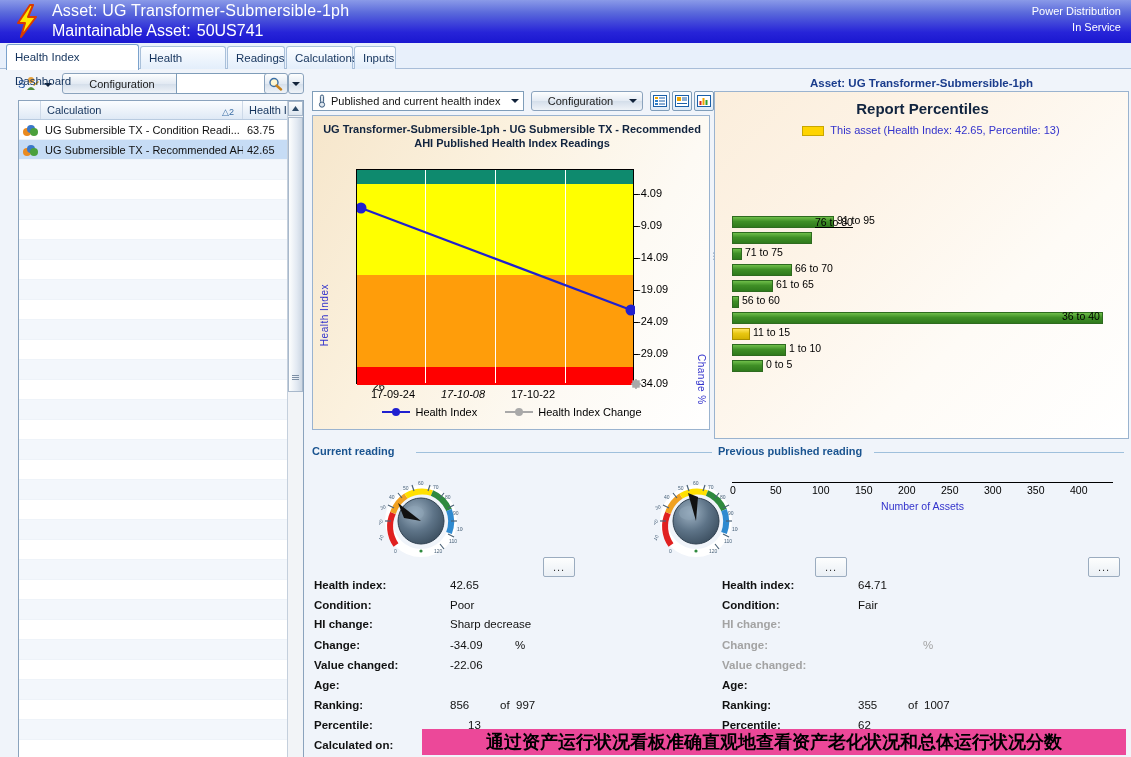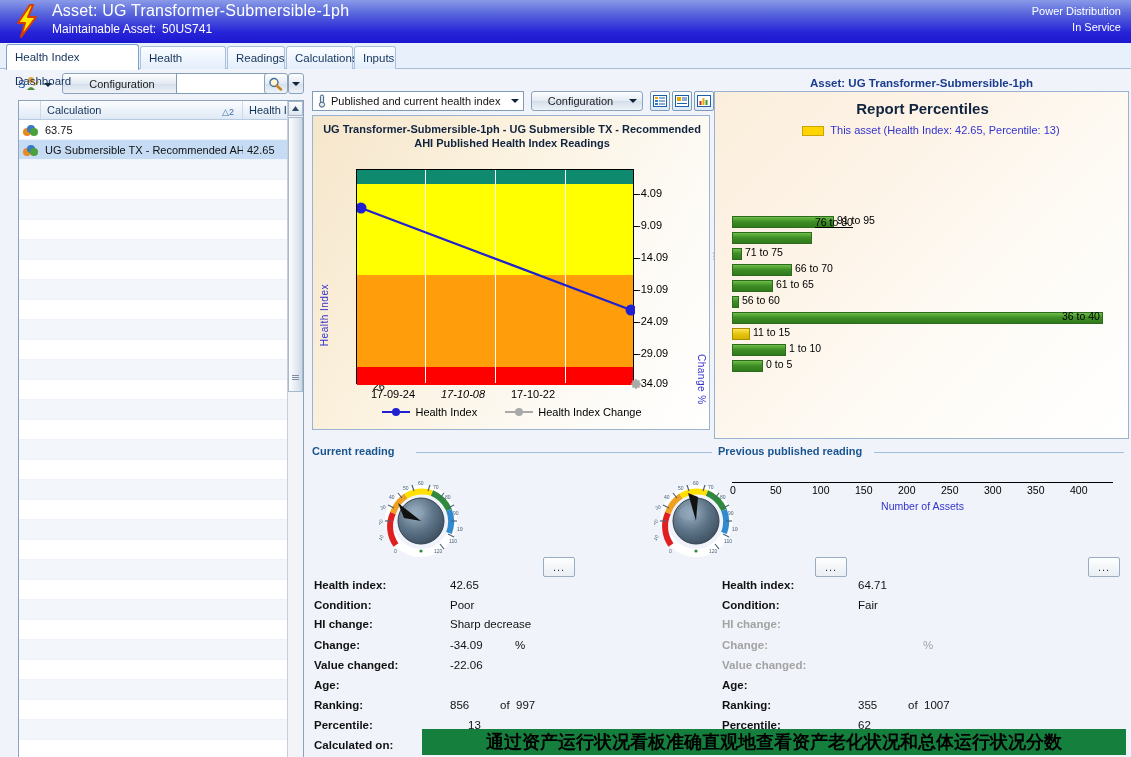--- a/index.html
+++ b/index.html
@@ -21,21 +21,21 @@
   }
   .bolt {
     position: absolute; left: 10px; top: 4px; width: 34px; height: 34px;
   }
   .title-main {
     position: absolute; left: 52px; top: 2px;
     font-size: 16px; color: #fff; letter-spacing: .2px;
   }
   .title-sub {
     position: absolute; left: 52px; top: 22px;
-    font-size: 12px; color: #ffffff;
+    font-size: 16px; color: #ffffff;
   }
   .title-sub .tsval { margin-left: 6px; }
   .title-right {
     position: absolute; right: 10px; top: 3px; text-align: right;
     font-size: 11px; color: #ffffff; line-height: 16px;
   }
 
   
   .tabstrip {
     position: absolute; left: 0; top: 43px; width: 1131px; height: 26px;
@@ -185,21 +185,21 @@
   .dotsbtn { position:absolute; width:32px; height:20px;
     background:linear-gradient(to bottom,#fdfefe,#eaeff5); border:1px solid #9bacbf; border-radius:2px;
     font-size:11px; color:#333; display:flex; align-items:center; justify-content:center; letter-spacing:1px;}
   .dlabel { position:absolute; font-size:11.5px; font-weight:bold; color:#111; }
   .dlabel.dim { color:#a3a3a3; }
   .dval { position:absolute; font-size:11.5px; color:#111; }
   .dval.dim { color:#a3a3a3; }
 
   .chinese {
     position:absolute; left:422px; top:729px; width:704px; height:26px;
-    background:#15803d; color:#000; font-family:"DejaVu Sans", sans-serif; font-weight:bold;
+    background:#ec4899; color:#000; font-family:"DejaVu Sans", sans-serif; font-weight:bold;
     font-size:18px; line-height:26px; text-align:center; white-space:nowrap; overflow:hidden;
   }
   .vdots { position:absolute; width:4px; font-size:9px; color:#8ea4bb; line-height:3px; letter-spacing:0;}
   .hdots { position:absolute; font-size:9px; color:#8ea4bb; }
 </style>
 </head>
 <body>
 
 <div id="app">
 
@@ -260,20 +260,21 @@
         <div class="gh-icon"></div>
         <div class="gh-calc">
           <span>Calculation</span>
           <span class="sortmark">△<span>2</span></span>
         </div>
         <div class="gh-hi"><span>Health I</span></div>
       </div>
 
       <div class="grow">
         <div class="c-icon"><span class="balls"><i class="a"></i><i class="b"></i><i class="c"></i></span></div>
+        <div class="c-calc">UG Submersible TX -  Condition Readi...</div>
         <div class="c-hi">63.75</div>
       </div>
       <div class="grow sel">
         <div class="c-icon"><span class="balls"><i class="a"></i><i class="b"></i><i class="c"></i></span></div>
         <div class="c-calc">UG Submersible TX - Recommended AHI</div>
         <div class="c-hi">42.65</div>
       </div>
 
       <div class="grow alt"></div>
       <div class="grow"></div>

